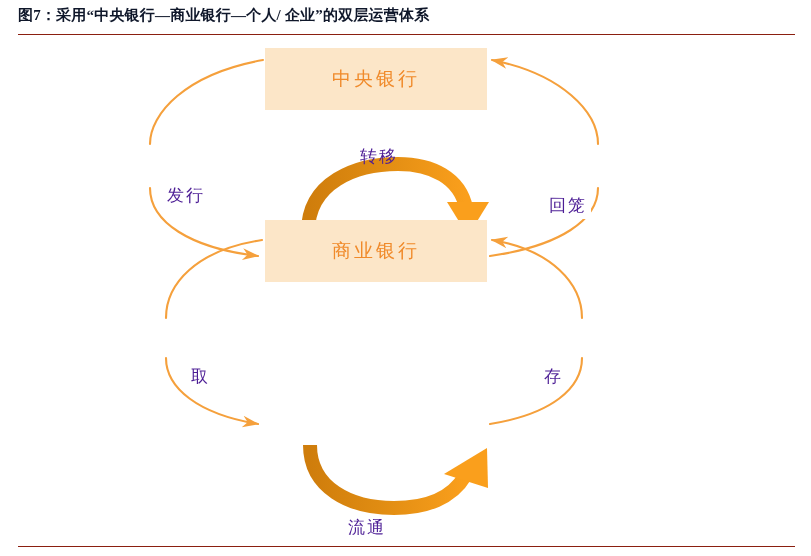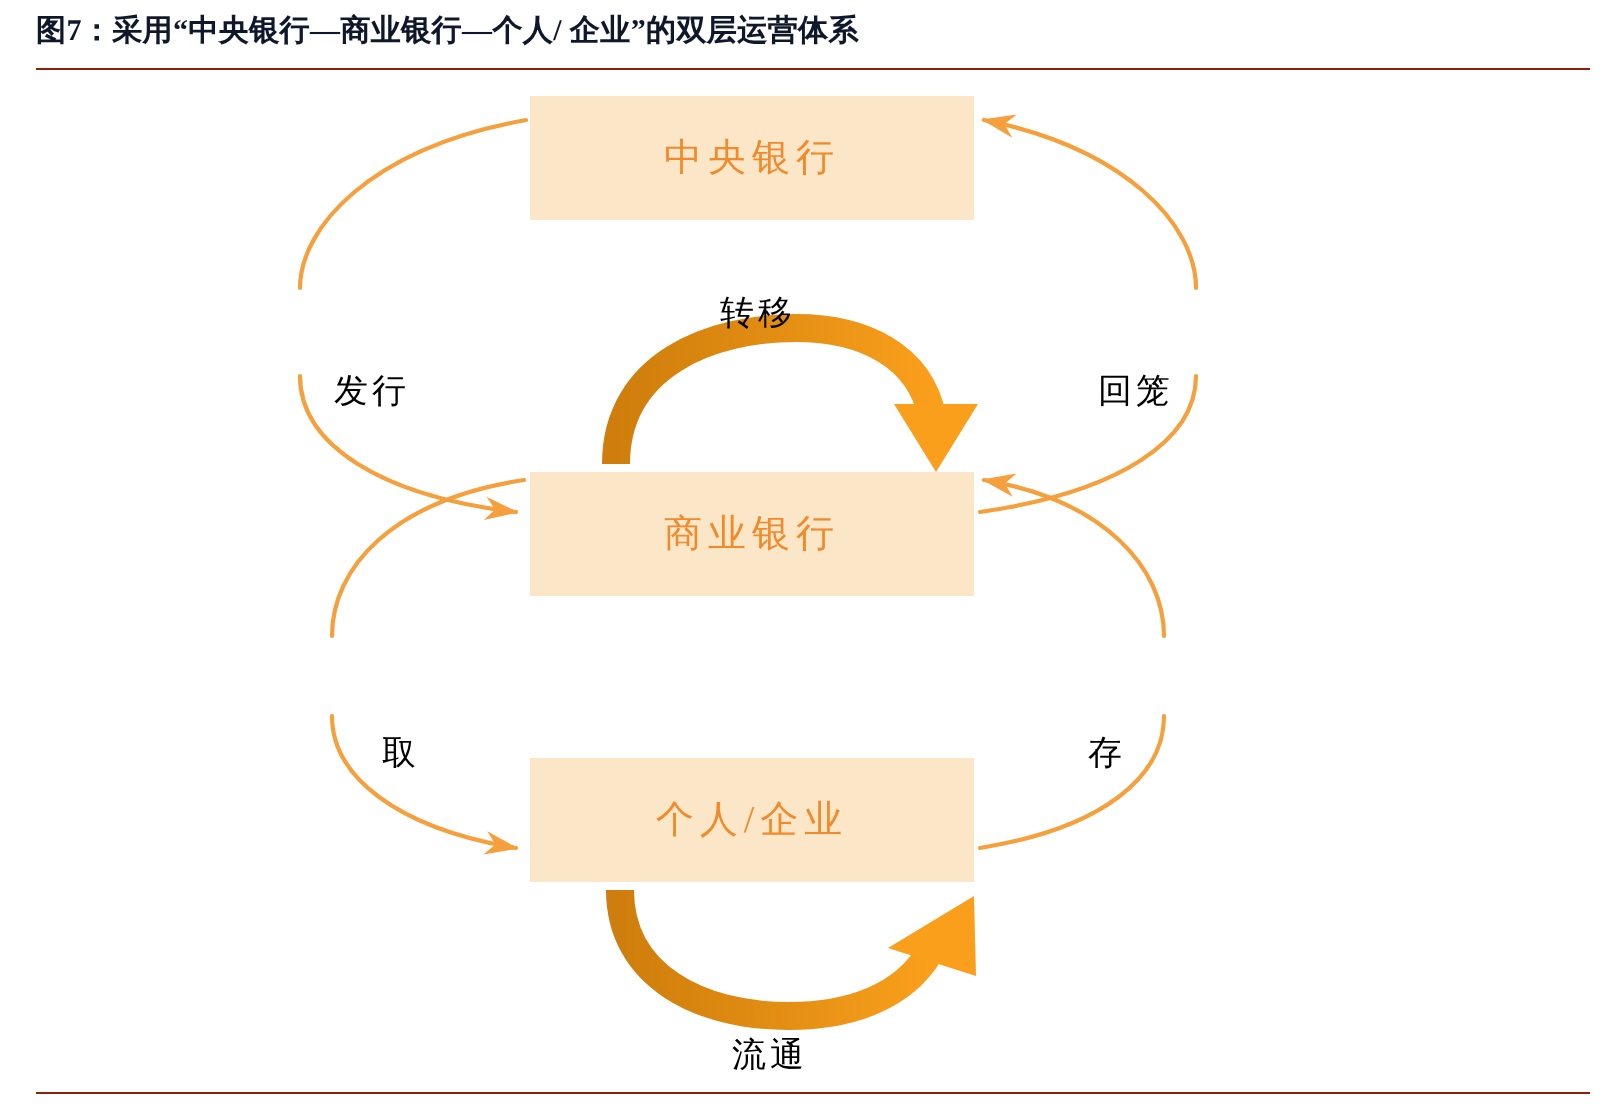--- a/index.html
+++ b/index.html
@@ -63,41 +63,41 @@
     box-sizing: border-box;
   }
   .node-label {
     font-family: Liberation Serif, serif;
     font-size: 19px;
     color: #f08a2a;
     letter-spacing: 3px;
     white-space: nowrap;
   }
   #node-central  { left: 265px; top: 12px; }
-  #node-commercial { left: 265px; top: 200px; }
+  #node-commercial { left: 265px; top: 184px; }
   #node-individual { left: 265px; top: 343px; }
 
   
   .edge-label {
     position: absolute;
     font-family: "Liberation Serif", "DejaVu Serif", serif;
     font-size: 17px;
-    color: #000000;
+    color: #4c1d95;
     letter-spacing: 2px;
     white-space: nowrap;
     text-align: center;
     background: #ffffff;
     padding: 2px 4px;
   }
   #label-issue      { left: 163px; top: 146px; font-family: Liberation Mono, monospace; }
-  #label-withdraw   { left: 545px; top: 146px; font-family: Liberation Serif, serif; }
+  #label-withdraw   { left: 545px; top: 156px; font-family: Liberation Serif, serif; }
   #label-transfer   { left: 356px; top: 107px; background: transparent; }
   #label-take       { left: 187px; top: 327px; }
   #label-deposit    { left: 540px; top: 327px; }
-  #label-circulate  { left: 362px; top: 478px; background: transparent; }
+  #label-circulate  { left: 344px; top: 478px; background: transparent; }
 </style>
 </head>
 <body>
 
 <div id="figure-title">图7：采用“中央银行—商业银行—个人/ 企业”的双层运营体系</div>
 
 <div class="rule" id="rule-top"></div>
 <div class="rule" id="rule-bottom"></div>
 
 <div id="diagram-canvas">
@@ -152,23 +152,20 @@
   </svg>
 
   <div class="node-box" id="node-central">
     <span class="node-label">中央银行</span>
   </div>
 
   <div class="node-box" id="node-commercial">
     <span class="node-label">商业银行</span>
   </div>
 
-  <div class="node-box" id="node-individual">
-    <span class="node-label">个人/企业</span>
-  </div>
 
   <div class="edge-label" id="label-issue">发行</div>
 
   <div class="edge-label" id="label-withdraw">回笼</div>
 
   <div class="edge-label" id="label-transfer">转移</div>
 
   <div class="edge-label" id="label-take">取</div>
 
   <div class="edge-label" id="label-deposit">存</div>

